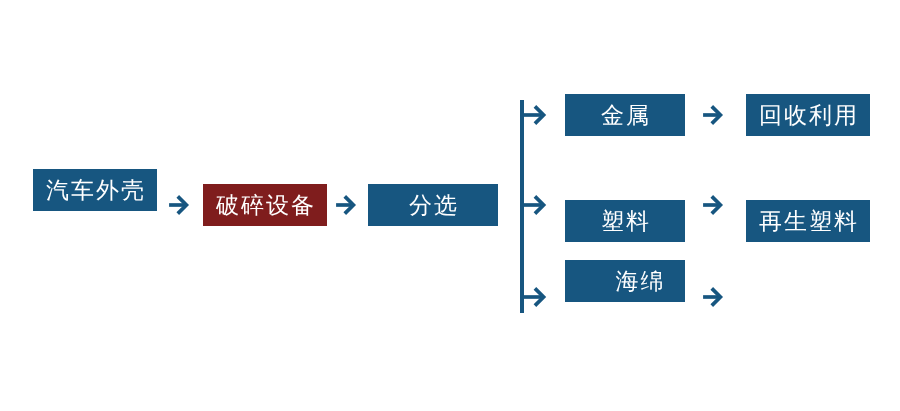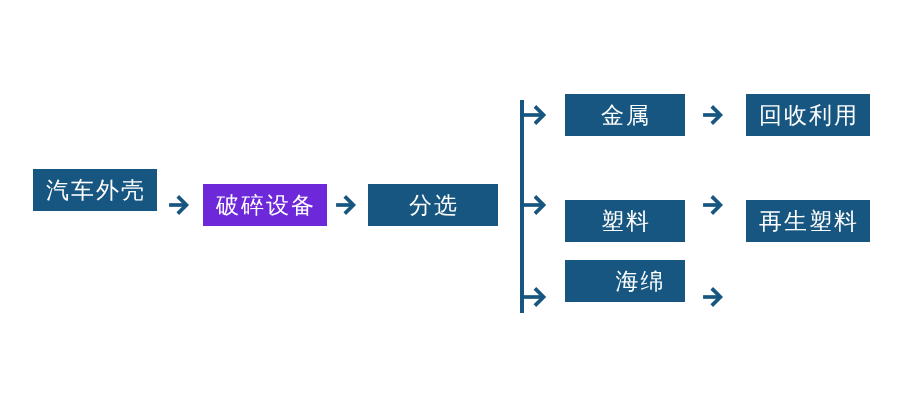--- a/index.html
+++ b/index.html
@@ -22,21 +22,21 @@
     align-items: center;
     justify-content: center;
     color: #ffffff;
     font-size: 23px;
     letter-spacing: 2px;
     padding-left: 2px;
     box-sizing: border-box;
     white-space: nowrap;
   }
   .node.blue { background: #175680; }
-  .node.red  { background: #6d28d9; }
+  .node.red  { background: #7f1d1d; }
 
   .arrow {
     position: absolute;
     width: 28px;
     height: 26px;
     display: flex;
     align-items: center;
     justify-content: center;
   }
   .arrow svg { display: block; }

